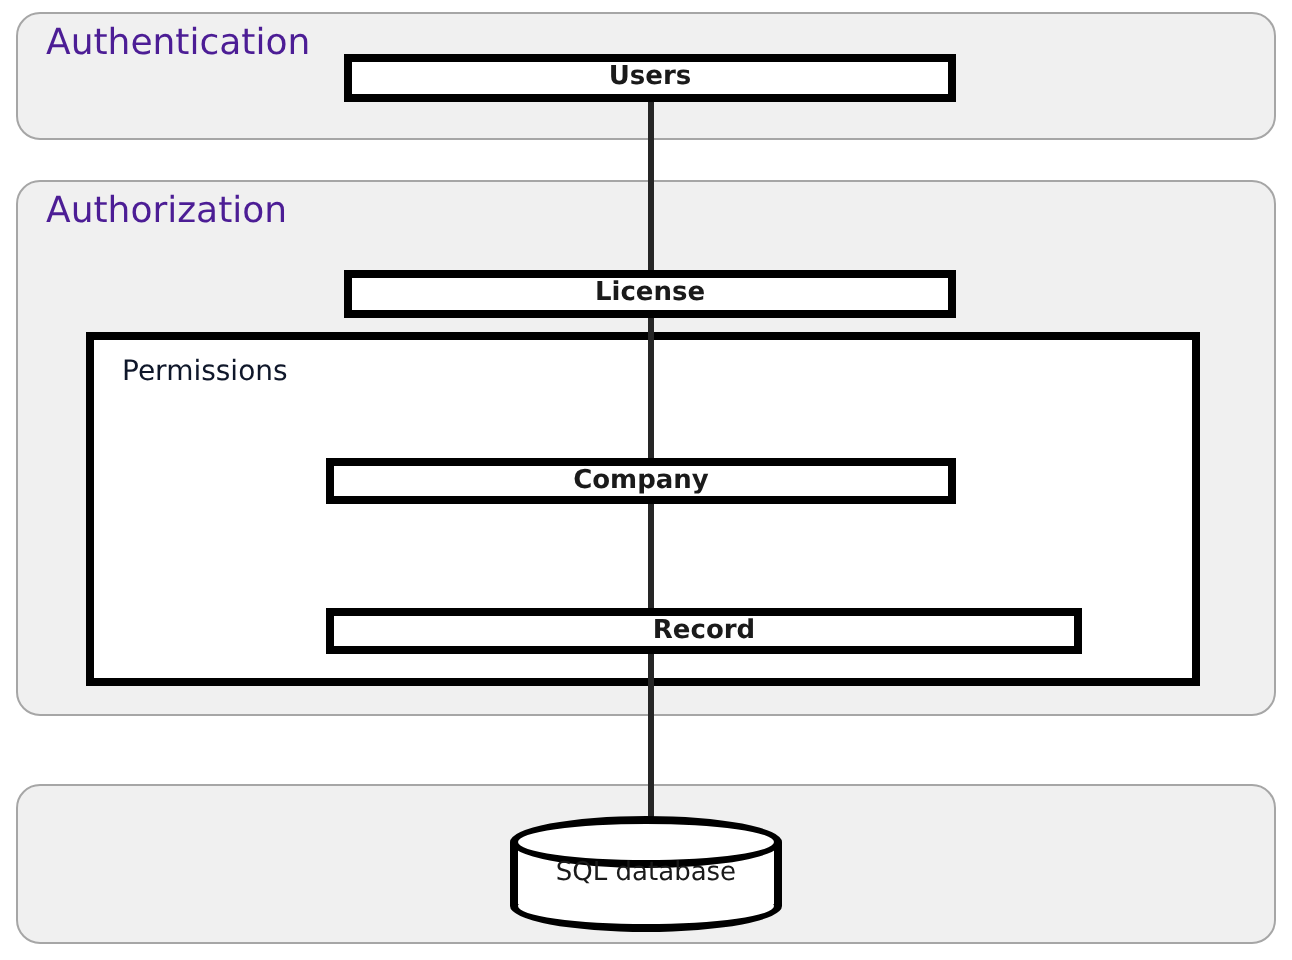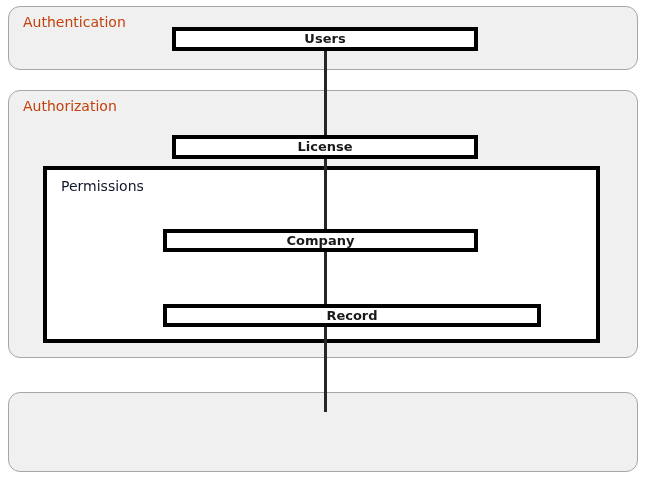--- a/index.html
+++ b/index.html
@@ -23,22 +23,22 @@
     position: absolute;
     background: #f0f0f0;
     border: 1px solid #a6a6a6;
     border-radius: 12px;
     box-sizing: border-box;
   }
   .group-label {
     position: absolute;
     left: 14px;
     top: 6px;
-    font-size: 14px;
-    color: #c2410c;
+    font-size: 18px;
+    color: #4c1d95;
     line-height: 18px;
     white-space: nowrap;
   }
 
   
   .perm-box {
     position: absolute;
     background: #ffffff;
     border: 4px solid #000000;
     box-sizing: border-box;
@@ -167,14 +167,20 @@
   </div>
 
 
   <div class="node" style="left:163px; top:304px; width:378px; height:23px;">
     <span class="node-label">Record</span>
   </div>
 
   <div class="group" style="left:8px; top:392px; width:630px; height:80px;">
   </div>
 
+  <div class="cylinder" style="left:255px; top:408px; width:136px; height:58px;">
+    <div class="cyl-body"></div>
+    <div class="cyl-bottom"></div>
+    <div class="cyl-top"></div>
+    <div class="cyl-label">SQL database</div>
+  </div>
 
 </div>
 
 </body></html>

